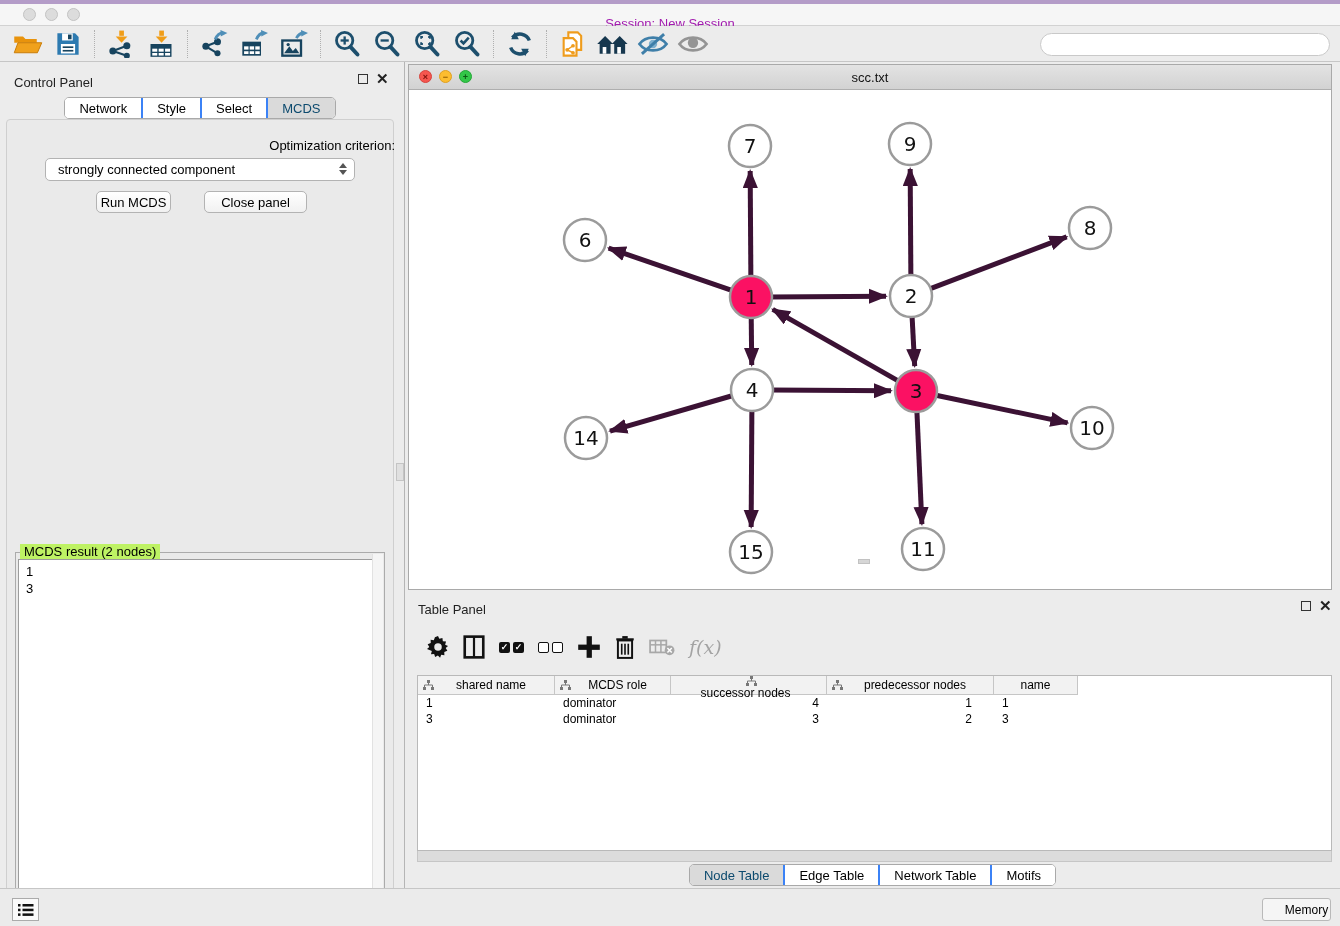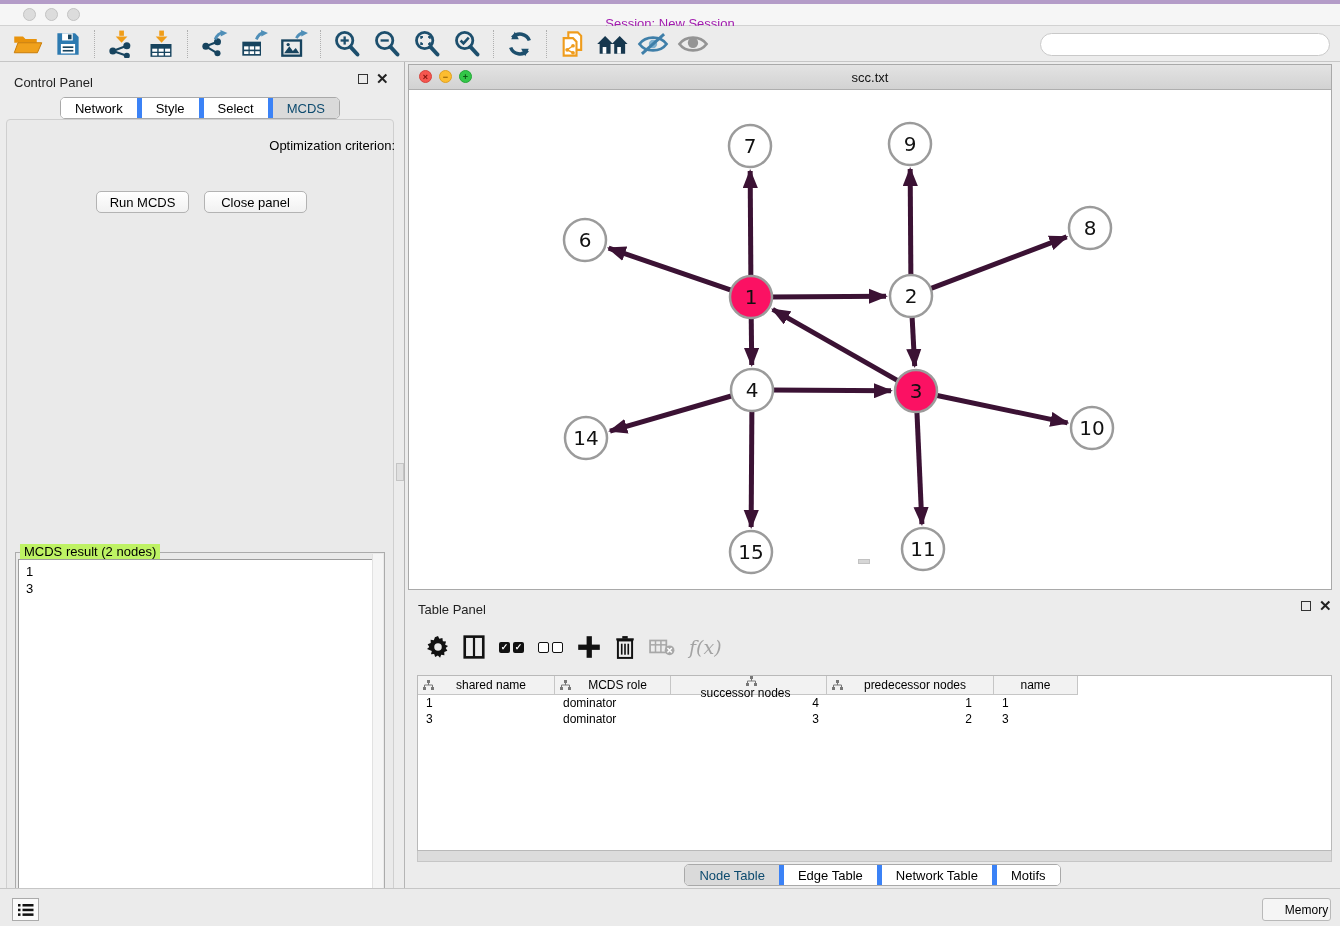--- a/index.html
+++ b/index.html
@@ -23,21 +23,21 @@
 
   
   #control-panel { left:0; top:62px; width:400px; height:826px; background:#ececec; }
   .panel-title { font-size:13px; color:#222; }
   .win-btns { display:flex; gap:8px; align-items:center; }
   .float-ic { width:10px; height:10px; border:1.6px solid #333; display:inline-block; }
   .close-ic { font-size:15px; font-weight:bold; color:#222; line-height:10px; }
 
   #cp-tabs { left:0; top:35px; width:400px; display:flex; justify-content:center; }
   .tab-group { display:inline-flex; border:1px solid #a9a9a9; border-radius:5px; overflow:hidden; background:#fff; height:22px; }
-  .tab { padding:3px 14px; font-size:13px; background:#fff; border-right:5px solid #3b82f6; white-space:nowrap; }
+  .tab { padding:3px 14px; font-size:13px; background:#fff; border-right:2px solid #3b82f6; white-space:nowrap; }
   .tab:last-child { border-right:none; }
   .tab.selected { background:#dadada; color:#0c4a6e; }
 
   #cp-card { left:6px; top:57px; width:388px; height:820px; background:#eaeaea; border:1px solid #cfcfcf; border-radius:4px; }
   #opt-label { left:0; top:18px; width:388px; text-align:right; font-size:13px; }
   #criterion-select { left:38px; top:38px; width:310px; height:23px; background:#fff; border:1px solid #b3b3b3; border-radius:5px; display:flex; align-items:center; font-size:13px; padding:0 26px 0 12px; }
   .stepper { position:absolute; right:7px; top:4px; display:flex; flex-direction:column; gap:2px; }
   .tri-up { width:0; height:0; border-left:4px solid transparent; border-right:4px solid transparent; border-bottom:5px solid #555; }
   .tri-dn { width:0; height:0; border-left:4px solid transparent; border-right:4px solid transparent; border-top:5px solid #555; }
   .aqua-btn { position:absolute; height:22px; background:linear-gradient(#ffffff,#f1f1f1); border:1px solid #b3b3b3; border-radius:5px; font-size:13px; display:flex; align-items:center; justify-content:center; font-family:"Liberation Sans",sans-serif; }
@@ -266,21 +266,28 @@
     <div class="tab-group">
       <div class="tab">Network</div>
       <div class="tab">Style</div>
       <div class="tab">Select</div>
       <div class="tab selected">MCDS</div>
     </div>
   </div>
 
   <div id="cp-card" class="abs">
     <div id="opt-label" class="abs">Optimization criterion:</div>
-    <div class="aqua-btn" style="left:89px; top:71px; width:93px;">Run MCDS</div>
+    <div id="criterion-select" class="abs">
+      <span>strongly connected component</span>
+      <span class="stepper">
+          <span class="tri-up"></span>
+          <span class="tri-dn"></span>
+        </span>
+    </div>
+    <div class="aqua-btn" style="left:89px; top:71px; width:75px;">Run MCDS</div>
     <div class="aqua-btn" style="left:197px; top:71px; width:103px;">Close panel</div>
 
     <div id="mcds-fieldset">
       <span id="mcds-legend">MCDS result (2 nodes)</span>
       <div id="mcds-result-box">1
 3</div>
       <div id="mcds-scroll"></div>
     </div>
   </div>
 </div>

